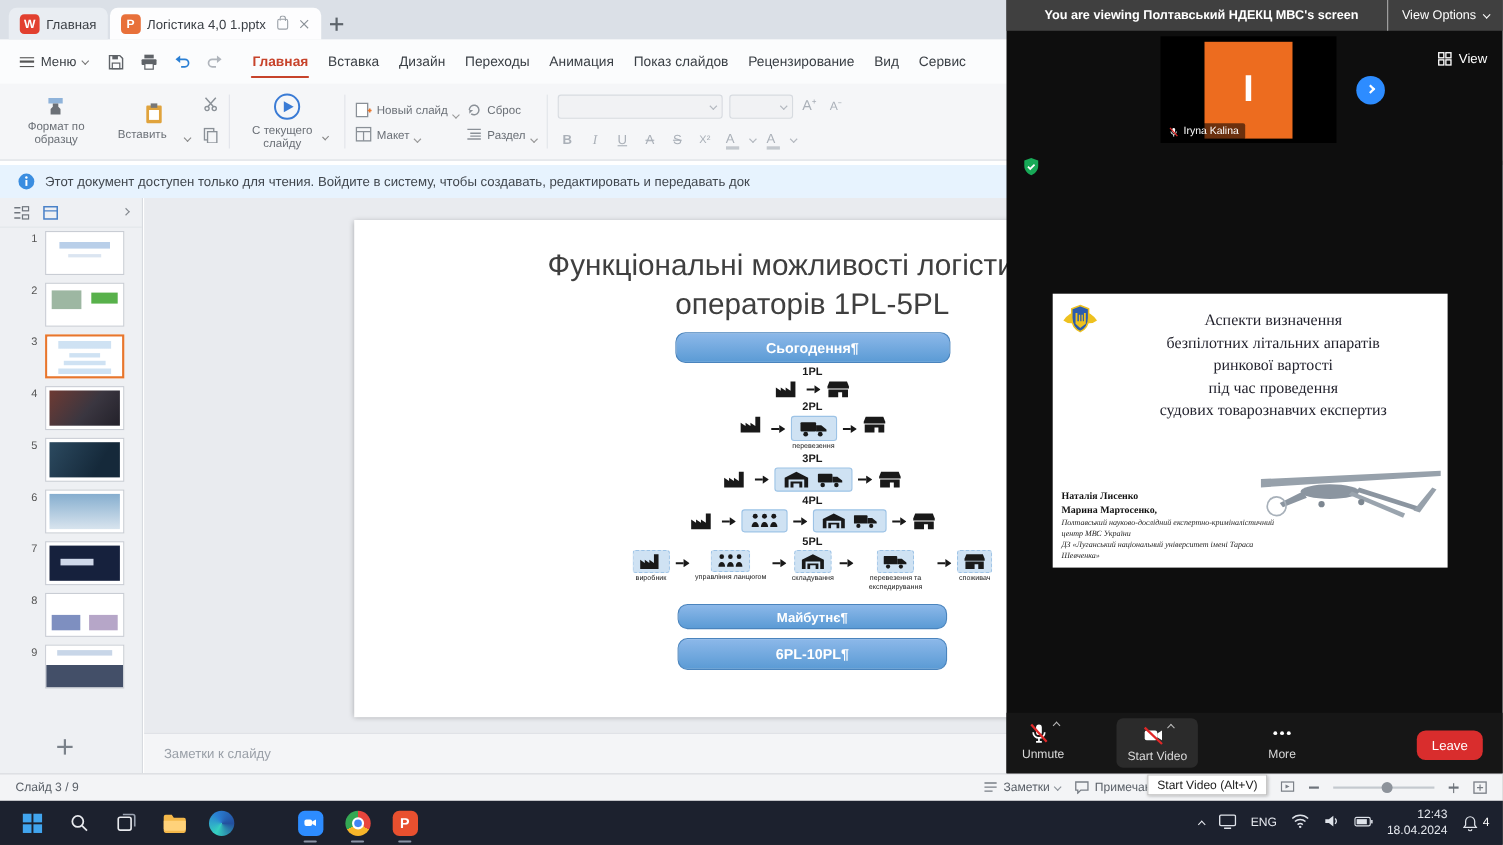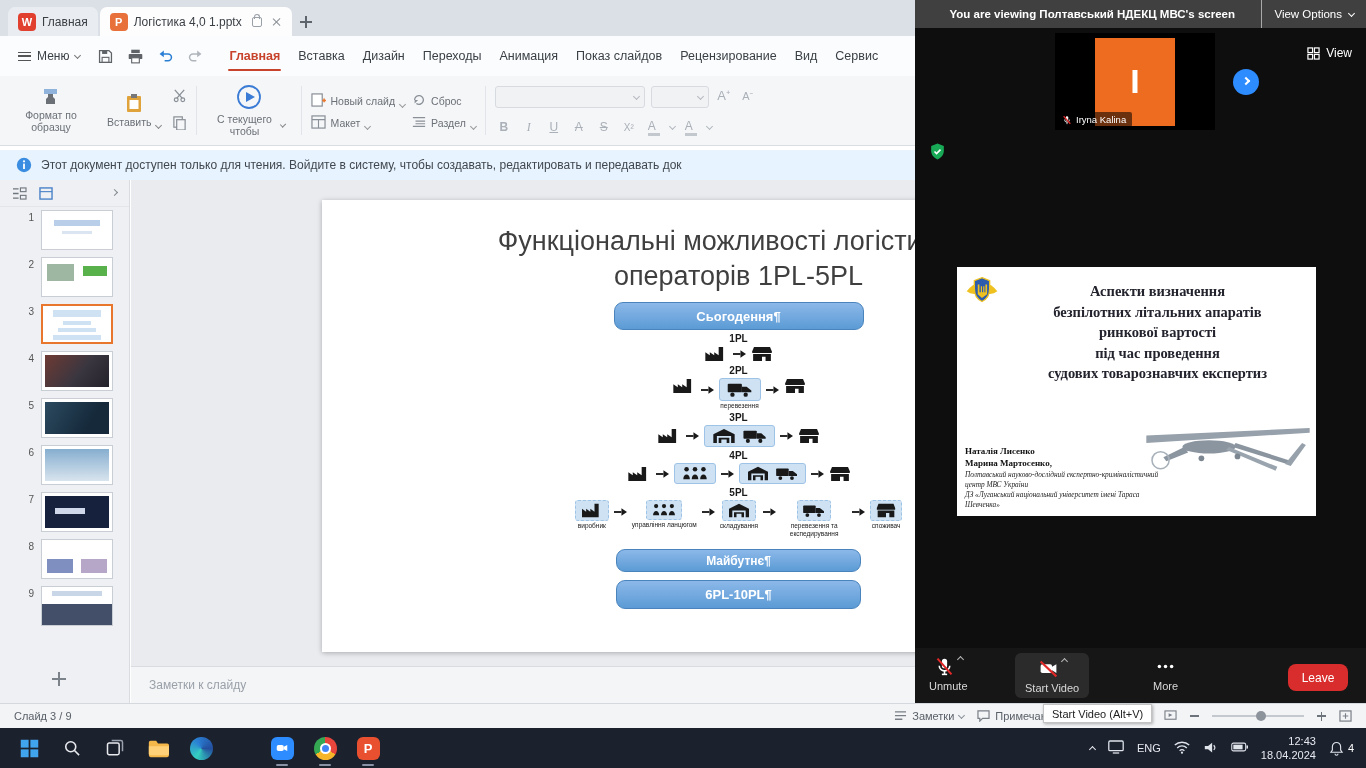--- a/index.html
+++ b/index.html
@@ -119,21 +119,21 @@
   .zb-text{flex:1;text-align:center;font-size:11.5px;font-weight:bold;padding-left:8px;white-space:nowrap;overflow:hidden}
   .zb-opts{display:flex;align-items:center;gap:7px;padding:0 12px;height:100%;border-left:1px solid rgba(255,255,255,.55);font-size:11.5px;white-space:nowrap}
   .vtile{position:absolute;left:140px;top:33px;width:160px;height:97px;background:#000;display:flex;align-items:center;justify-content:center}
   .avatar{width:80px;height:88px;background:#ed6c1f;display:flex;align-items:center;justify-content:center;color:#fff;font-size:34px;font-weight:bold}
   .vname{position:absolute;left:3px;bottom:3px;background:rgba(0,0,0,.55);color:#fff;font-size:9.5px;padding:2px 6px 2px 4px;display:flex;align-items:center;gap:4px;border-radius:2px}
   .nextbtn{position:absolute;left:318px;top:69px;width:26px;height:26px;border-radius:50%;background:#2d8cff;display:flex;align-items:center;justify-content:center;color:#fff}
   .nextbtn .cv{width:6px;height:6px;border-width:0 2px 2px 0}
   .viewbtn{position:absolute;right:14px;top:46px;display:flex;align-items:center;gap:6px;color:#fff;font-size:12px}
   .shield{position:absolute;left:13px;top:142px}
   .shared{position:absolute;left:42px;top:267px;width:359px;height:249px;background:#fff;font-family:"Liberation Serif",serif}
-  .ztitle{padding:14px 4px 0 46px;text-align:center;font-weight:bold;font-size:14.5px;line-height:1.42;color:#23232e}
+  .ztitle{padding:14px 4px 0 46px;text-align:center;font-weight:normal;font-size:14.5px;line-height:1.42;color:#23232e}
   .zauthors{position:absolute;left:8px;top:178px;width:198px;color:#111}
   .zauthor{font-size:9px;font-weight:bold;line-height:1.35}
   .zaffil{font-size:7.3px;font-style:italic;line-height:1.3;color:#222;margin-top:1px}
   .zctl{position:absolute;left:0;top:648px;width:451px;height:55px;background:#161616;display:flex;align-items:center}
   .zbtn{position:absolute;display:flex;flex-direction:column;align-items:center;gap:3px;color:#d9d9d9;font-size:11px}
   .zbtn .iconrow{display:flex;align-items:flex-start;gap:3px}
   .zbtn .cv{color:#b9b9b9;margin-top:1px}
   .hoverbg{background:#2b2b2b;border-radius:6px;padding:5px 10px 4px}
   .leavebtn{position:absolute;right:18px;top:16px;width:60px;height:27px;background:#d92d2d;border-radius:8px;color:#fff;font-size:12px;display:flex;align-items:center;justify-content:center}
   .ztooltip{position:absolute;left:1043px;top:704px;height:19px;background:#fff;border:1px solid #c3c3c3;box-shadow:1px 1px 3px rgba(0,0,0,.3);font-size:11px;color:#222;display:flex;align-items:center;padding:0 8px;z-index:7;font-family:Liberation Sans, sans-serif}
@@ -266,21 +266,21 @@
             <path d="M7 6h5v3l2 2v5H5v-5l2-2z" fill="#6b7077"></path>
           </svg>
         <span>Формат по образцу</span>
       </div>
       <div class="rb-big">
         <svg width="18" height="20" viewBox="0 0 18 20">
             <rect x="2" y="3" width="14" height="16" rx="1" fill="#e0a33c"></rect>
             <rect x="6" y="1" width="6" height="4" fill="#777"></rect>
             <rect x="4.5" y="7" width="9" height="9" fill="#fff"></rect>
           </svg>
-        <span style="display:flex;align-items:flex-end;gap:4px">
+        <span style="display:flex;align-items:flex-end;gap:16px">
             <span>Вставить</span>
             <span class="cv" style="color:#888"></span>
           </span>
       </div>
       <div class="rb-mini">
         <span><svg width="15" height="15" viewBox="0 0 16 16">
               <path d="M3 2l8 9M13 2L5 11" stroke="#8a9097" stroke-width="1.4" fill="none"></path>
               <circle cx="4.5" cy="12.5" r="2" fill="none" stroke="#8a9097" stroke-width="1.3"></circle>
               <circle cx="11.5" cy="12.5" r="2" fill="none" stroke="#8a9097" stroke-width="1.3"></circle>
             </svg></span>
@@ -289,21 +289,21 @@
               <rect x="5" y="5" width="9" height="11" fill="#f5f6f8" stroke="#8a9097" stroke-width="1.3"></rect>
             </svg></span>
       </div>
       <div class="rb-divider"></div>
       <div class="rb-big">
         <svg width="26" height="26" viewBox="0 0 26 26">
             <circle cx="13" cy="13" r="11" fill="none" stroke="#3a7bd5" stroke-width="1.8"></circle>
             <path d="M10 8l9 5-9 5z" fill="#3a7bd5"></path>
           </svg>
         <span style="display:flex;align-items:center;gap:4px">
-            <span>С текущего чтобы</span>
+            <span>С текущего слайду</span>
             <span class="cv" style="color:#888"></span>
           </span>
       </div>
       <div class="rb-divider"></div>
       <div class="rb-col">
         <span class="rb-small">
           <svg width="15" height="14" viewBox="0 0 16 15">
               <rect x="1" y="1" width="11" height="13" fill="#fff" stroke="#8a9097" stroke-width="1.3"></rect>
               <path d="M12 8h4M14 6v4" stroke="#e8762c" stroke-width="1.6"></path>
             </svg>

